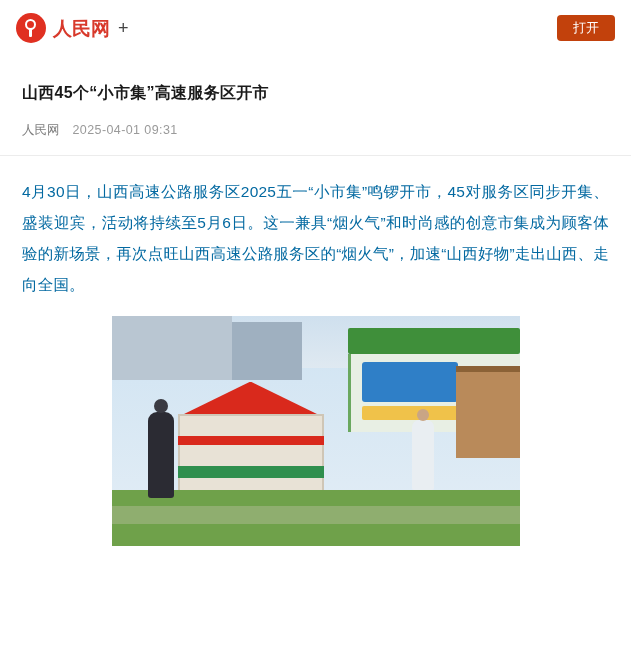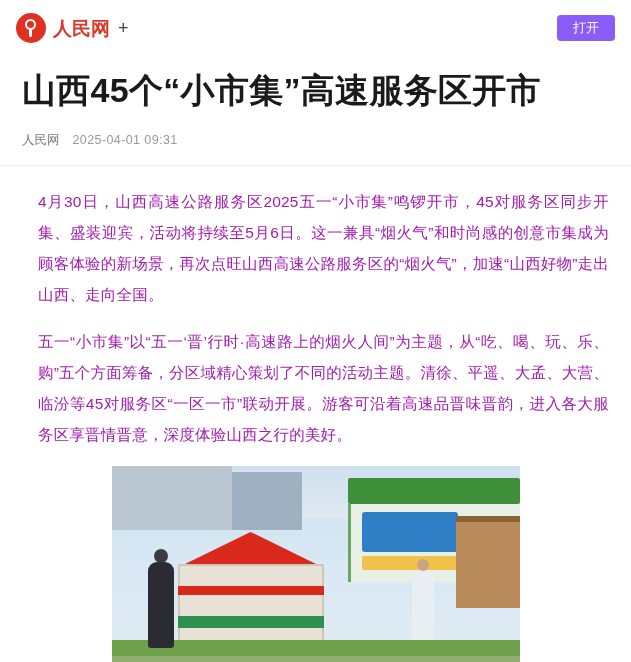--- a/index.html
+++ b/index.html
@@ -68,42 +68,42 @@
   }
   .brand-plus {
     font-size: 18px;
     color: #444444;
     font-weight: normal;
     line-height: 1;
     margin-left: 1px;
   }
   .topbar-spacer { flex: 1 1 auto; }
   .open-btn {
-    background: #8b5cf6;
+    background: #c2410c;
     color: #ffffff;
     font-size: 13px;
     border: none;
     border-radius: 4px;
     padding: 6px 16px;
     cursor: pointer;
     font-family: "Liberation Sans", sans-serif;
     line-height: 1.1;
   }
 
   
   .article {
     padding: 8px 22px 0 22px;
     box-sizing: border-box;
   }
   .headline {
-    font-size: 34px;
+    font-size: 16px;
     font-weight: bold;
     color: #1a1a1a;
     line-height: 1.35;
-    margin: 4px 0 18px 0;
+    margin: 18px 0 18px 0;
     letter-spacing: 0.3px;
   }
   .meta {
     display: flex;
     align-items: center;
     gap: 13px;
     font-size: 12.5px;
     color: #8a8a8a;
     padding-bottom: 16px;
   }
@@ -111,22 +111,22 @@
   .meta .time { color: #9a9a9a; letter-spacing: 0.4px; }
   .divider {
     height: 1px;
     background: #ececec;
     margin: 0 -22px 20px -22px;
   }
 
   .para {
     font-size: 15.5px;
     line-height: 2.0;
-    color: #a21caf;
-    margin: 0 0 16px 16px;
+    color: #0369a1;
+    margin: 0 0 16px 0;
     text-align: justify;
     letter-spacing: 0.2px;
   }
 
   
   .photo-wrap {
     margin-top: 10px;
     display: flex;
     justify-content: center;
   }
@@ -284,21 +284,20 @@
   <h1 class="headline">山西45个“小市集”高速服务区开市</h1>
 
   <div class="meta">
     <span class="source">人民网</span>
     <span class="time">2025-04-01 09:31</span>
   </div>
 
   <div class="divider"></div>
 
   <p class="para">4月30日，山西高速公路服务区2025五一“小市集”鸣锣开市，45对服务区同步开集、盛装迎宾，活动将持续至5月6日。这一兼具“烟火气”和时尚感的创意市集成为顾客体验的新场景，再次点旺山西高速公路服务区的“烟火气”，加速“山西好物”走出山西、走向全国。</p>
-  <p class="para">五一“小市集”以“五一‘晋’行时·高速路上的烟火人间”为主题，从“吃、喝、玩、乐、购”五个方面筹备，分区域精心策划了不同的活动主题。清徐、平遥、大孟、大营、临汾等45对服务区“一区一市”联动开展。游客可沿着高速品晋味晋韵，进入各大服务区享晋情晋意，深度体验山西之行的美好。</p>
 
   <div class="photo-wrap">
     <div class="photo">
       <div class="ph-sky"></div>
       <div class="ph-bldg"></div>
       <div class="ph-bldg2"></div>
       <div class="ph-greenroof"></div>
       <div class="ph-greenroof2"></div>
       <div class="ph-board"></div>
       <div class="ph-board2"></div>

